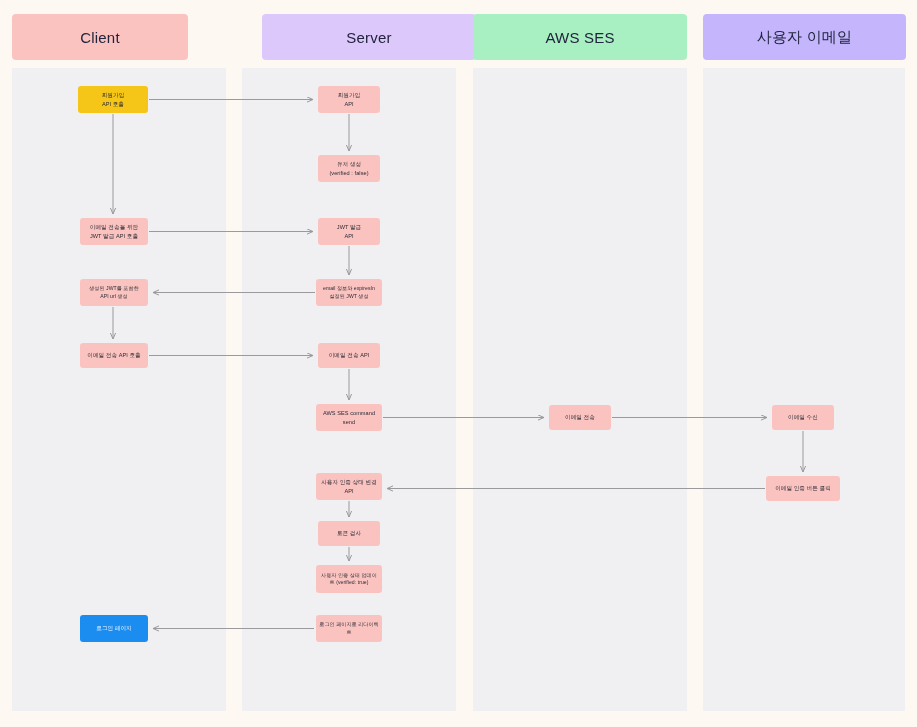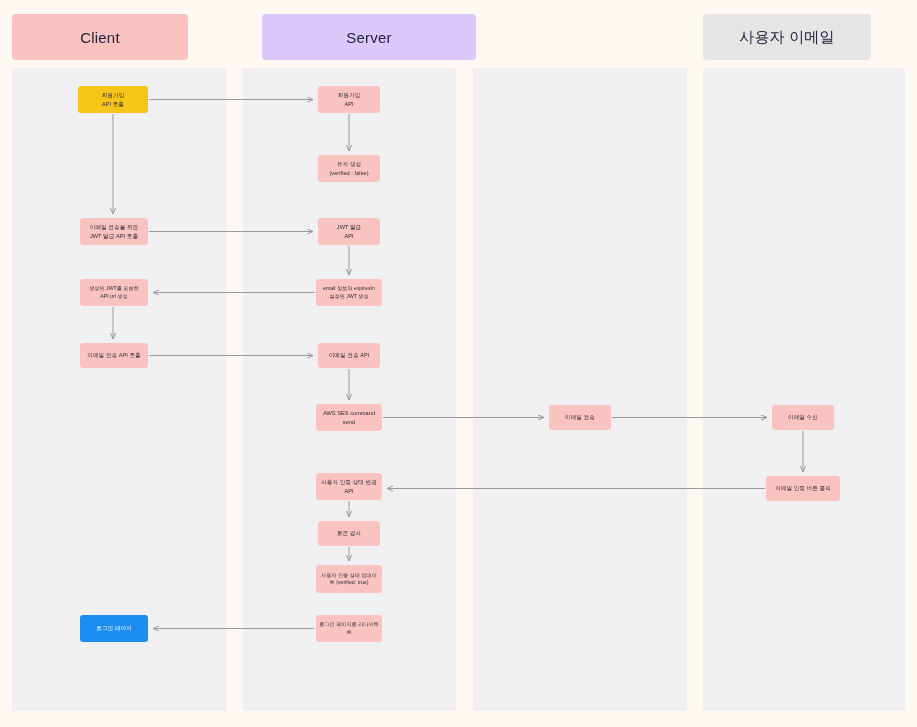--- a/index.html
+++ b/index.html
@@ -88,21 +88,24 @@
   <div class="lane-body" style="left:242px; top:68px; width:214px; height:643px;"></div>
   <div class="lane-body" style="left:473px; top:68px; width:214px; height:643px;"></div>
   <div class="lane-body" style="left:703px; top:68px; width:202px; height:643px;"></div>
 
   <div class="lane-header" style="left:12px; top:14px; width:176px; height:46px; background:#fac3c0;">
     <span>Client</span>
   </div>
   <div class="lane-header" style="left:242px; top:14px; width:214px; height:46px; background:#ddc8fb;margin-left:20px;">
     <span>Server</span>
   </div>
-  <div class="lane-header" style="left:703px; top:14px; width:168px; height:46px; background:#e5e5e5;">
+  <div class="lane-header" style="left:473px; top:14px; width:214px; height:46px; background:#a8efc2;">
+    <span>AWS SES</span>
+  </div>
+  <div class="lane-header" style="left:703px; top:14px; width:203px; height:46px; background:#c4b5fd;">
     <span>사용자 이메일</span>
   </div>
 
   <svg class="conn" style="left:0; top:0; width:917px; height:727px;" viewBox="0 0 917 727">
     <defs>
       <marker id="ah" markerWidth="7" markerHeight="7" refX="6" refY="3" orient="auto">
         <path class="arrow-head" d="M0,0.4 L6,3 L0,5.6"></path>
       </marker>
     </defs>
 

